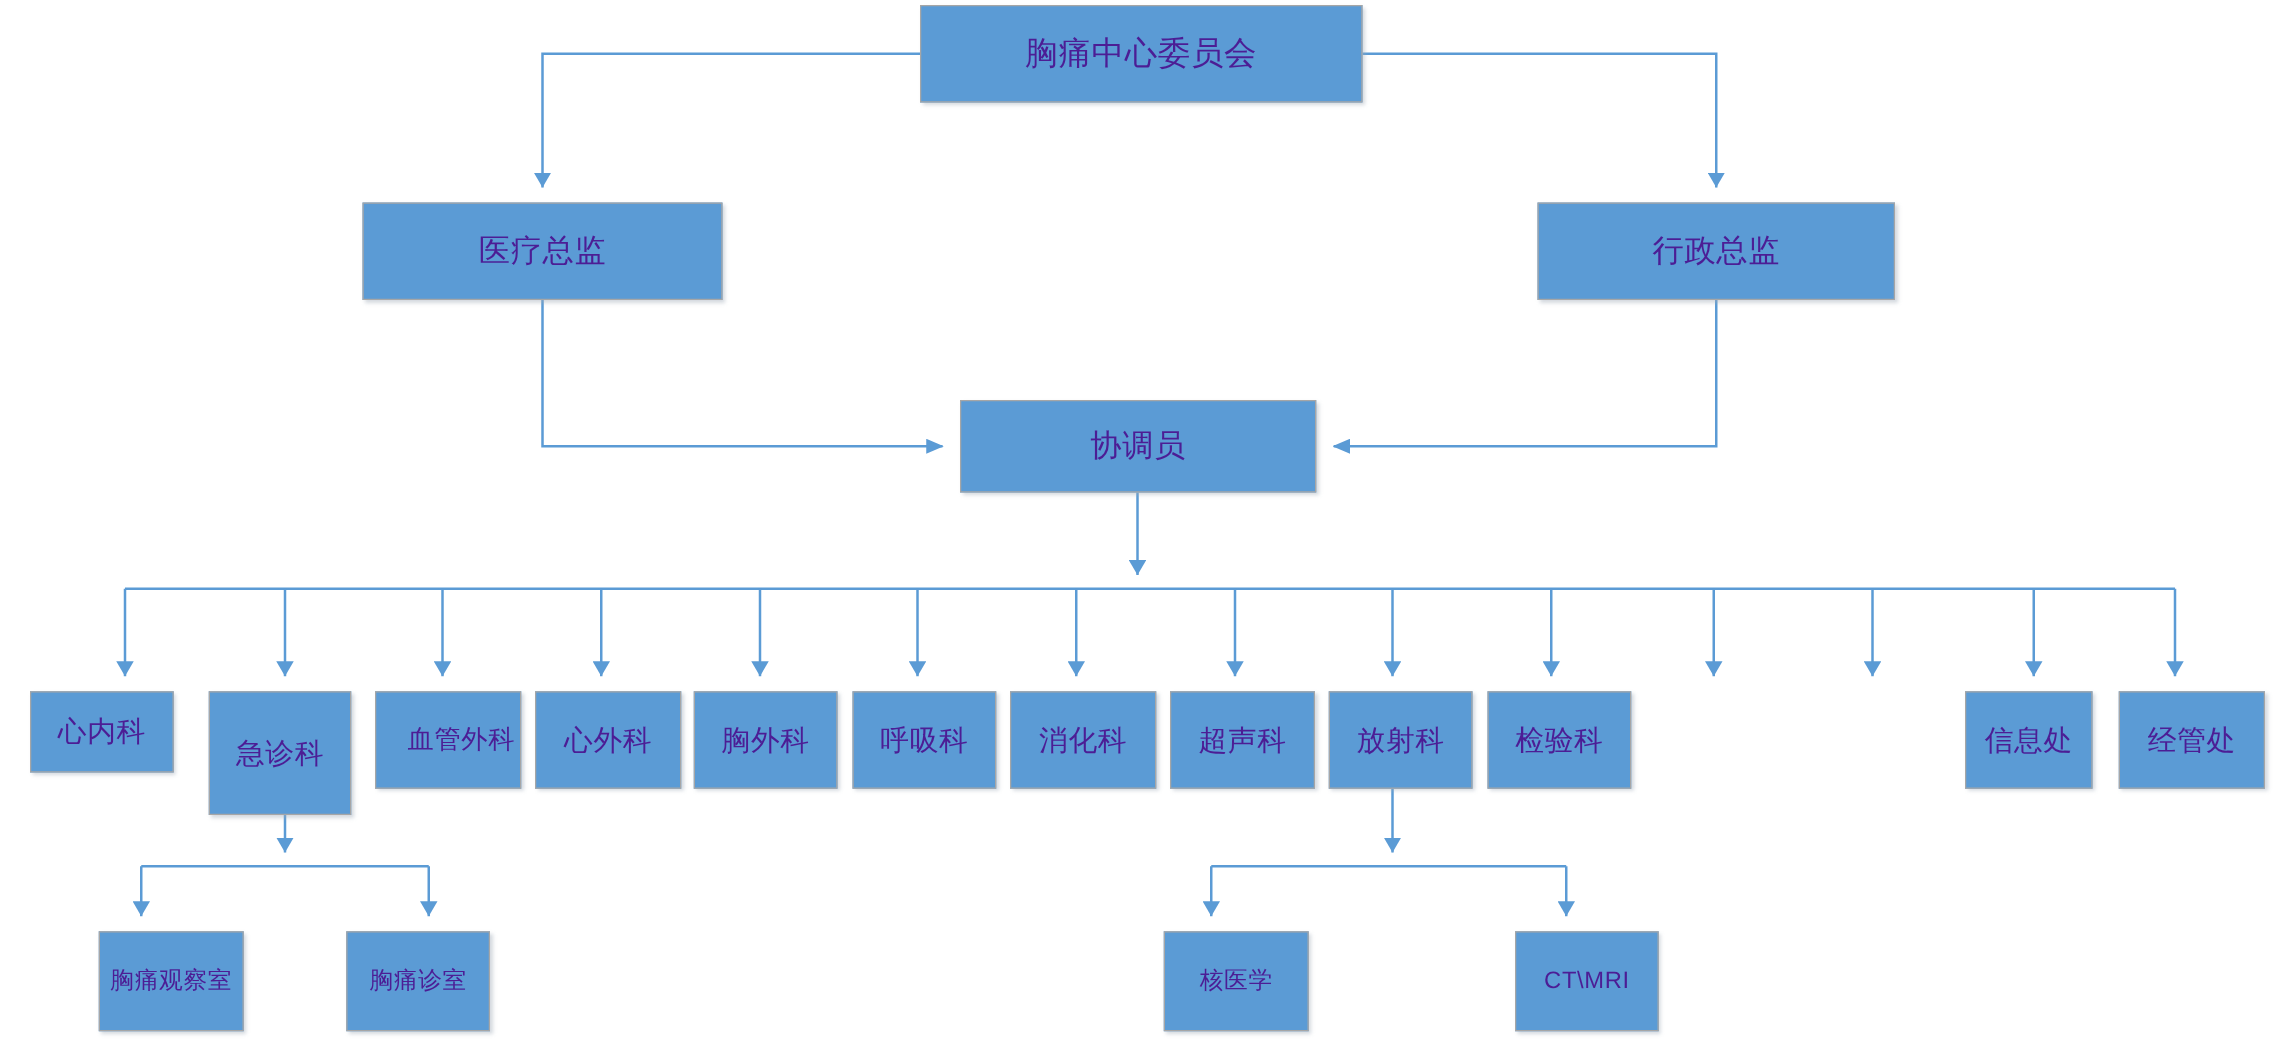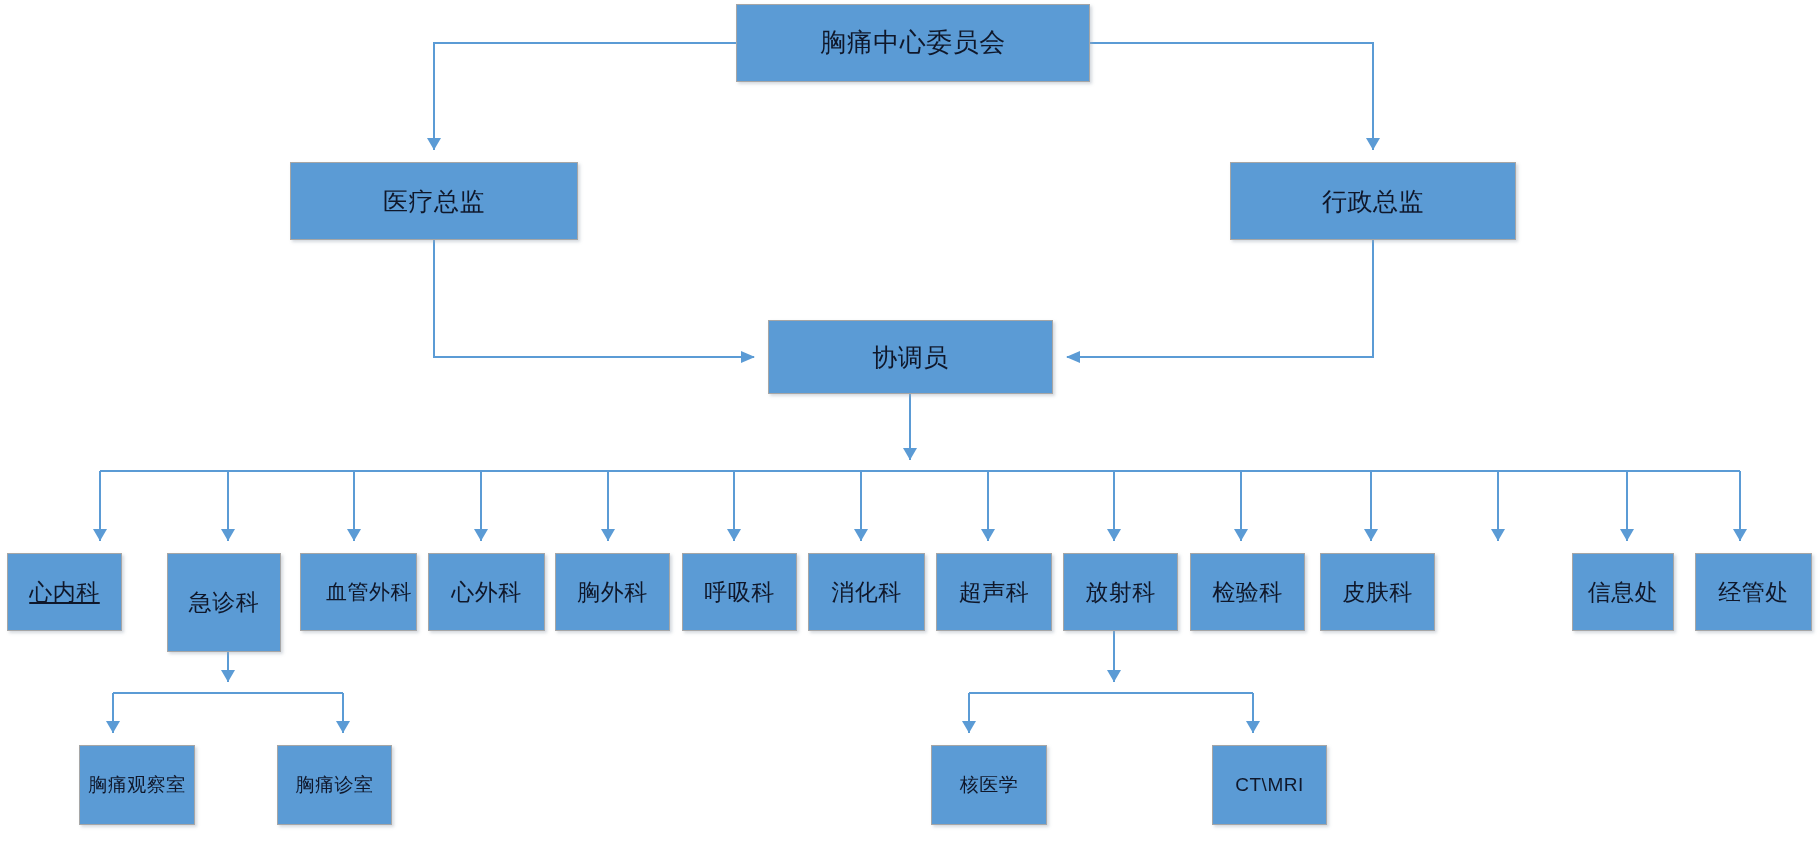--- a/index.html
+++ b/index.html
@@ -28,21 +28,21 @@
   .node {
     position: absolute;
     box-sizing: border-box;
     background: #5B9BD5;
     border: 1px solid #A6A6A6;
     box-shadow: 2px 2px 3px rgba(160,170,185,0.45);
     display: flex;
     align-items: center;
     justify-content: center;
     text-align: center;
-    color: #0f172a;
+    color: #4c1d95;
     line-height: 1.22;
     padding: 2px 4px;
     letter-spacing: 0.5px;
   }
   .node span {
     display: block;
     width: 100%;
   }
   .size-xl { font-size: 26px; }
   .size-lg { font-size: 25px; }
@@ -120,21 +120,21 @@
     <span>医疗总监</span>
   </div>
   <div class="node size-lg" style="left:1230px;top:162px;width:286px;height:78px;">
     <span>行政总监</span>
   </div>
 
   <div class="node size-lg" style="left:768px;top:320px;width:285px;height:74px;">
     <span>协调员</span>
   </div>
 
-  <div class="node size-md" style="left:7px;top:553px;width:115px;height:78px;text-decoration:underline;">
+  <div class="node size-md" style="left:24px;top:553px;width:115px;height:65px;">
     <span>心内科</span>
   </div>
   <div class="node size-md" style="left:167px;top:553px;width:114px;height:99px;">
     <span>急诊科</span>
   </div>
   <div class="node size-sm" style="left:300px;top:553px;width:117px;height:78px;">
     <span>血管外科</span>
   </div>
   <div class="node size-md" style="left:428px;top:553px;width:117px;height:78px;">
     <span>心外科</span>
@@ -150,23 +150,20 @@
   </div>
   <div class="node size-md" style="left:936px;top:553px;width:116px;height:78px;">
     <span>超声科</span>
   </div>
   <div class="node size-md" style="left:1063px;top:553px;width:115px;height:78px;">
     <span>放射科</span>
   </div>
   <div class="node size-md" style="left:1190px;top:553px;width:115px;height:78px;">
     <span>检验科</span>
   </div>
-  <div class="node size-md" style="left:1320px;top:553px;width:115px;height:78px;">
-    <span>皮肤科</span>
-  </div>
   <div class="node size-md" style="left:1572px;top:553px;width:102px;height:78px;">
     <span>信息处</span>
   </div>
   <div class="node size-md" style="left:1695px;top:553px;width:117px;height:78px;">
     <span>经管处</span>
   </div>
 
   <div class="node size-xs" style="left:62px;top:745px;width:116px;height:80px;">
     <span>胸痛观察室</span>
   </div>

